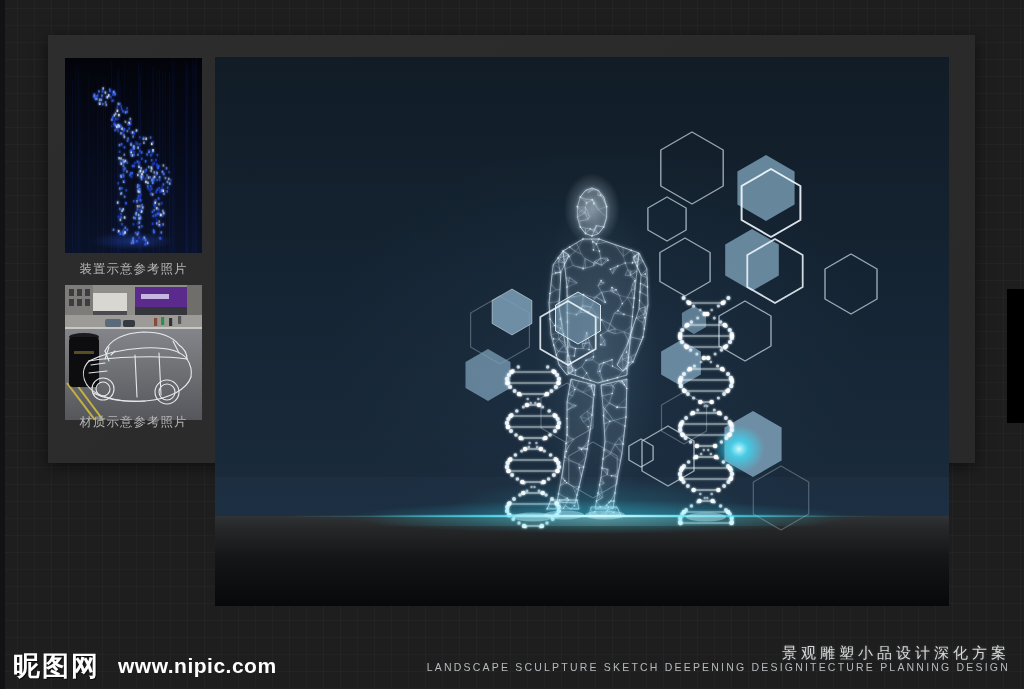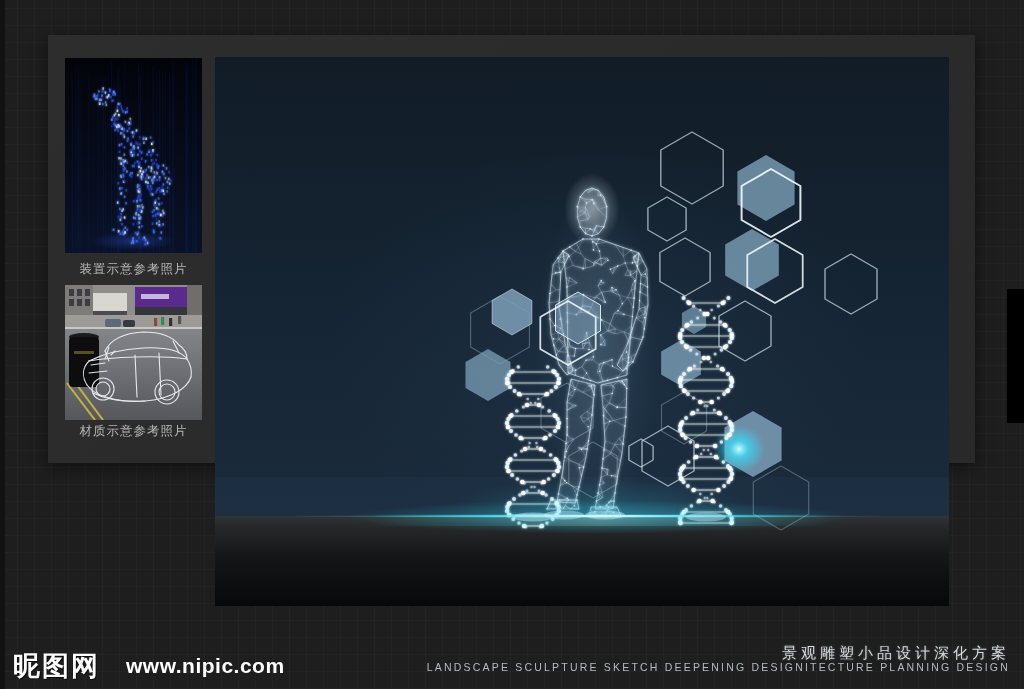--- a/index.html
+++ b/index.html
@@ -20,32 +20,32 @@
   }
   .photo{position:absolute;left:17px;width:137px;overflow:hidden;background:#000;}
   .photo svg{display:block;}
   #photo1{top:23px;height:195px;}
   #photo2{top:250px;height:135px;}
   .caption{
     position:absolute;left:17px;width:137px;text-align:center;
     color:#b7b7b7;font-size:12.5px;letter-spacing:1px;line-height:14px;
   }
   #caption1{top:227px;}
-  #caption2{top:389px;}
+  #caption2{top:380px;}
   .artwork{position:absolute;left:167px;top:22px;width:734px;height:549px;background:#152334;overflow:hidden;}
   .credits{position:absolute;right:14px;top:644px;text-align:right;white-space:nowrap;}
   .credits .cn{font-size:15px;letter-spacing:4px;color:#d6dadb;line-height:17px;text-shadow:0 0 3px rgba(255,255,255,.22);}
   .credits .idline{font-size:11.5px;color:#ced2d4;line-height:12px;letter-spacing:.3px;}
   .credits .en{font-size:10.5px;color:#b6bbbd;line-height:13px;letter-spacing:2.2px;text-align:right;}
-  .watermark{position:absolute;left:13px;top:648px;display:flex;align-items:center;color:#fff;gap:20px;}
+  .watermark{position:absolute;left:13px;top:648px;display:flex;align-items:center;color:#fff;}
   .watermark .logo{
     font-size:27px;font-weight:bold;letter-spacing:2px;
     text-shadow:0 0 1px #000, 1px 1px 0 rgba(0,0,0,.6);
   }
-  .watermark .url{font-size:21px;font-weight:bold;margin-left:6px;letter-spacing:.5px;}
+  .watermark .url{font-size:21px;font-weight:bold;margin-left:18px;letter-spacing:.5px;}
 </style>
 </head>
 <body>
 
 <div id="stage">
   <div class="left-strip"></div>
   <div class="black-tab"></div>
 
   <div class="board">
     <div class="photo" id="photo1">

